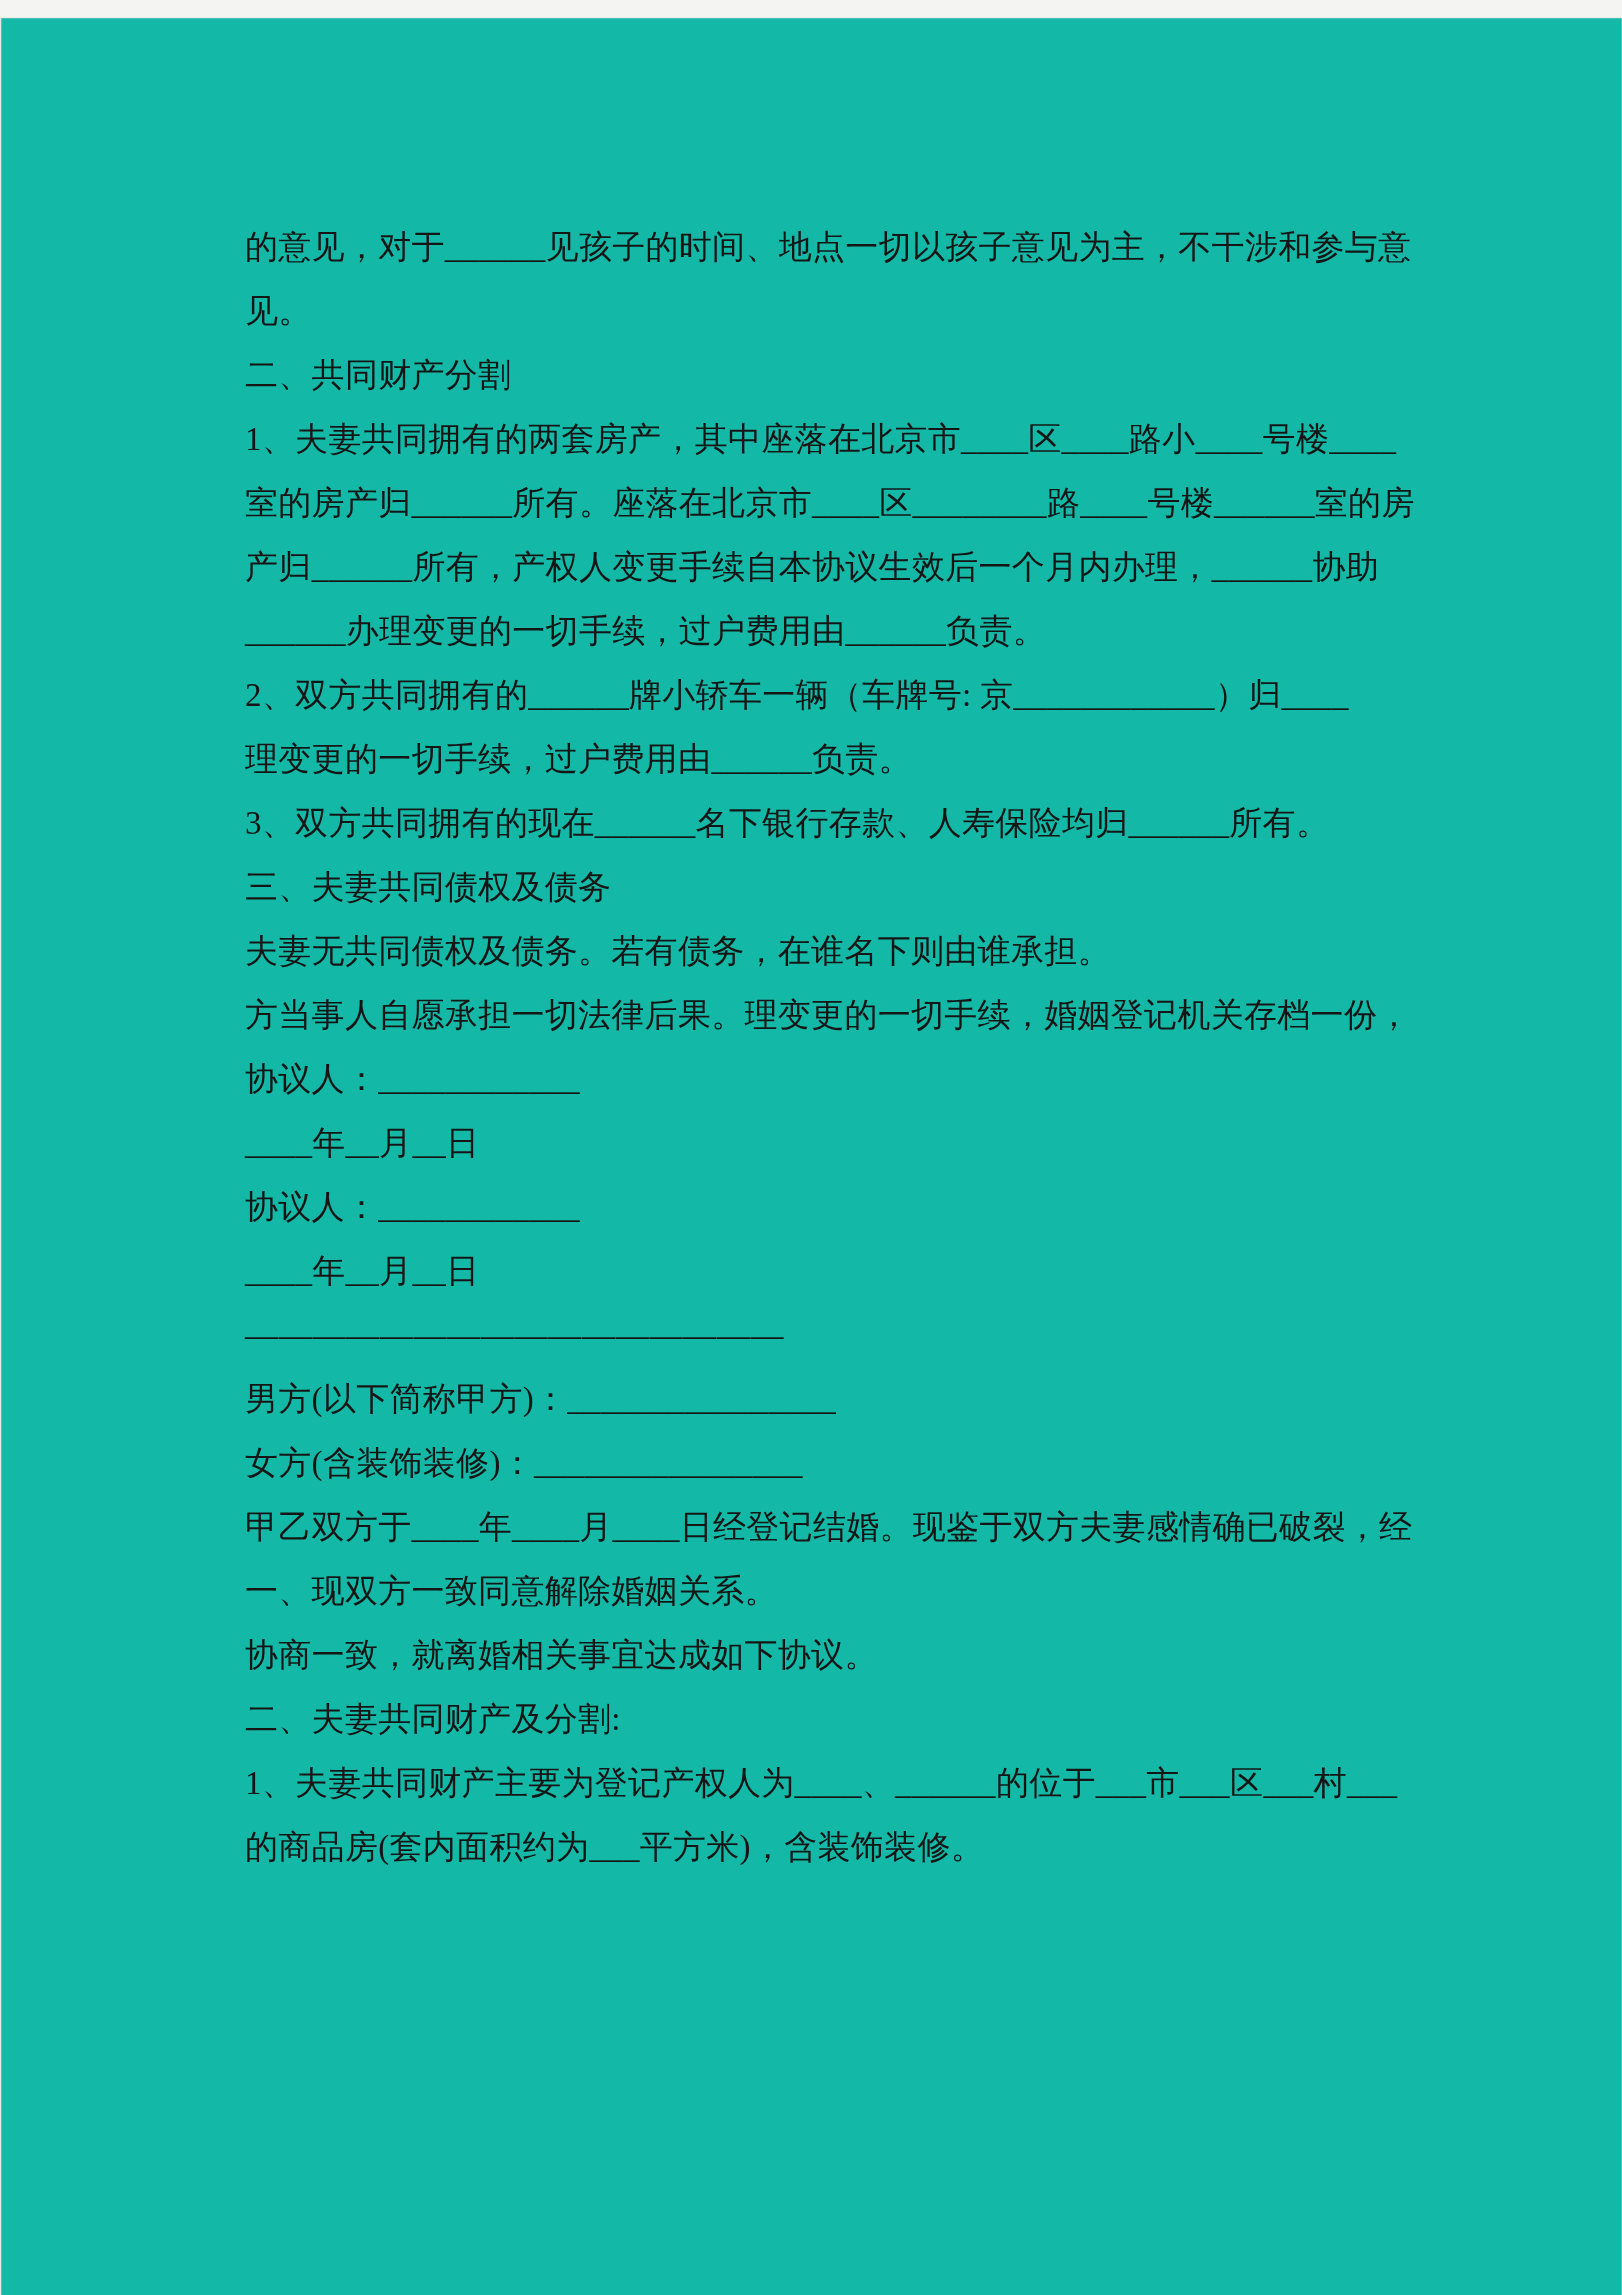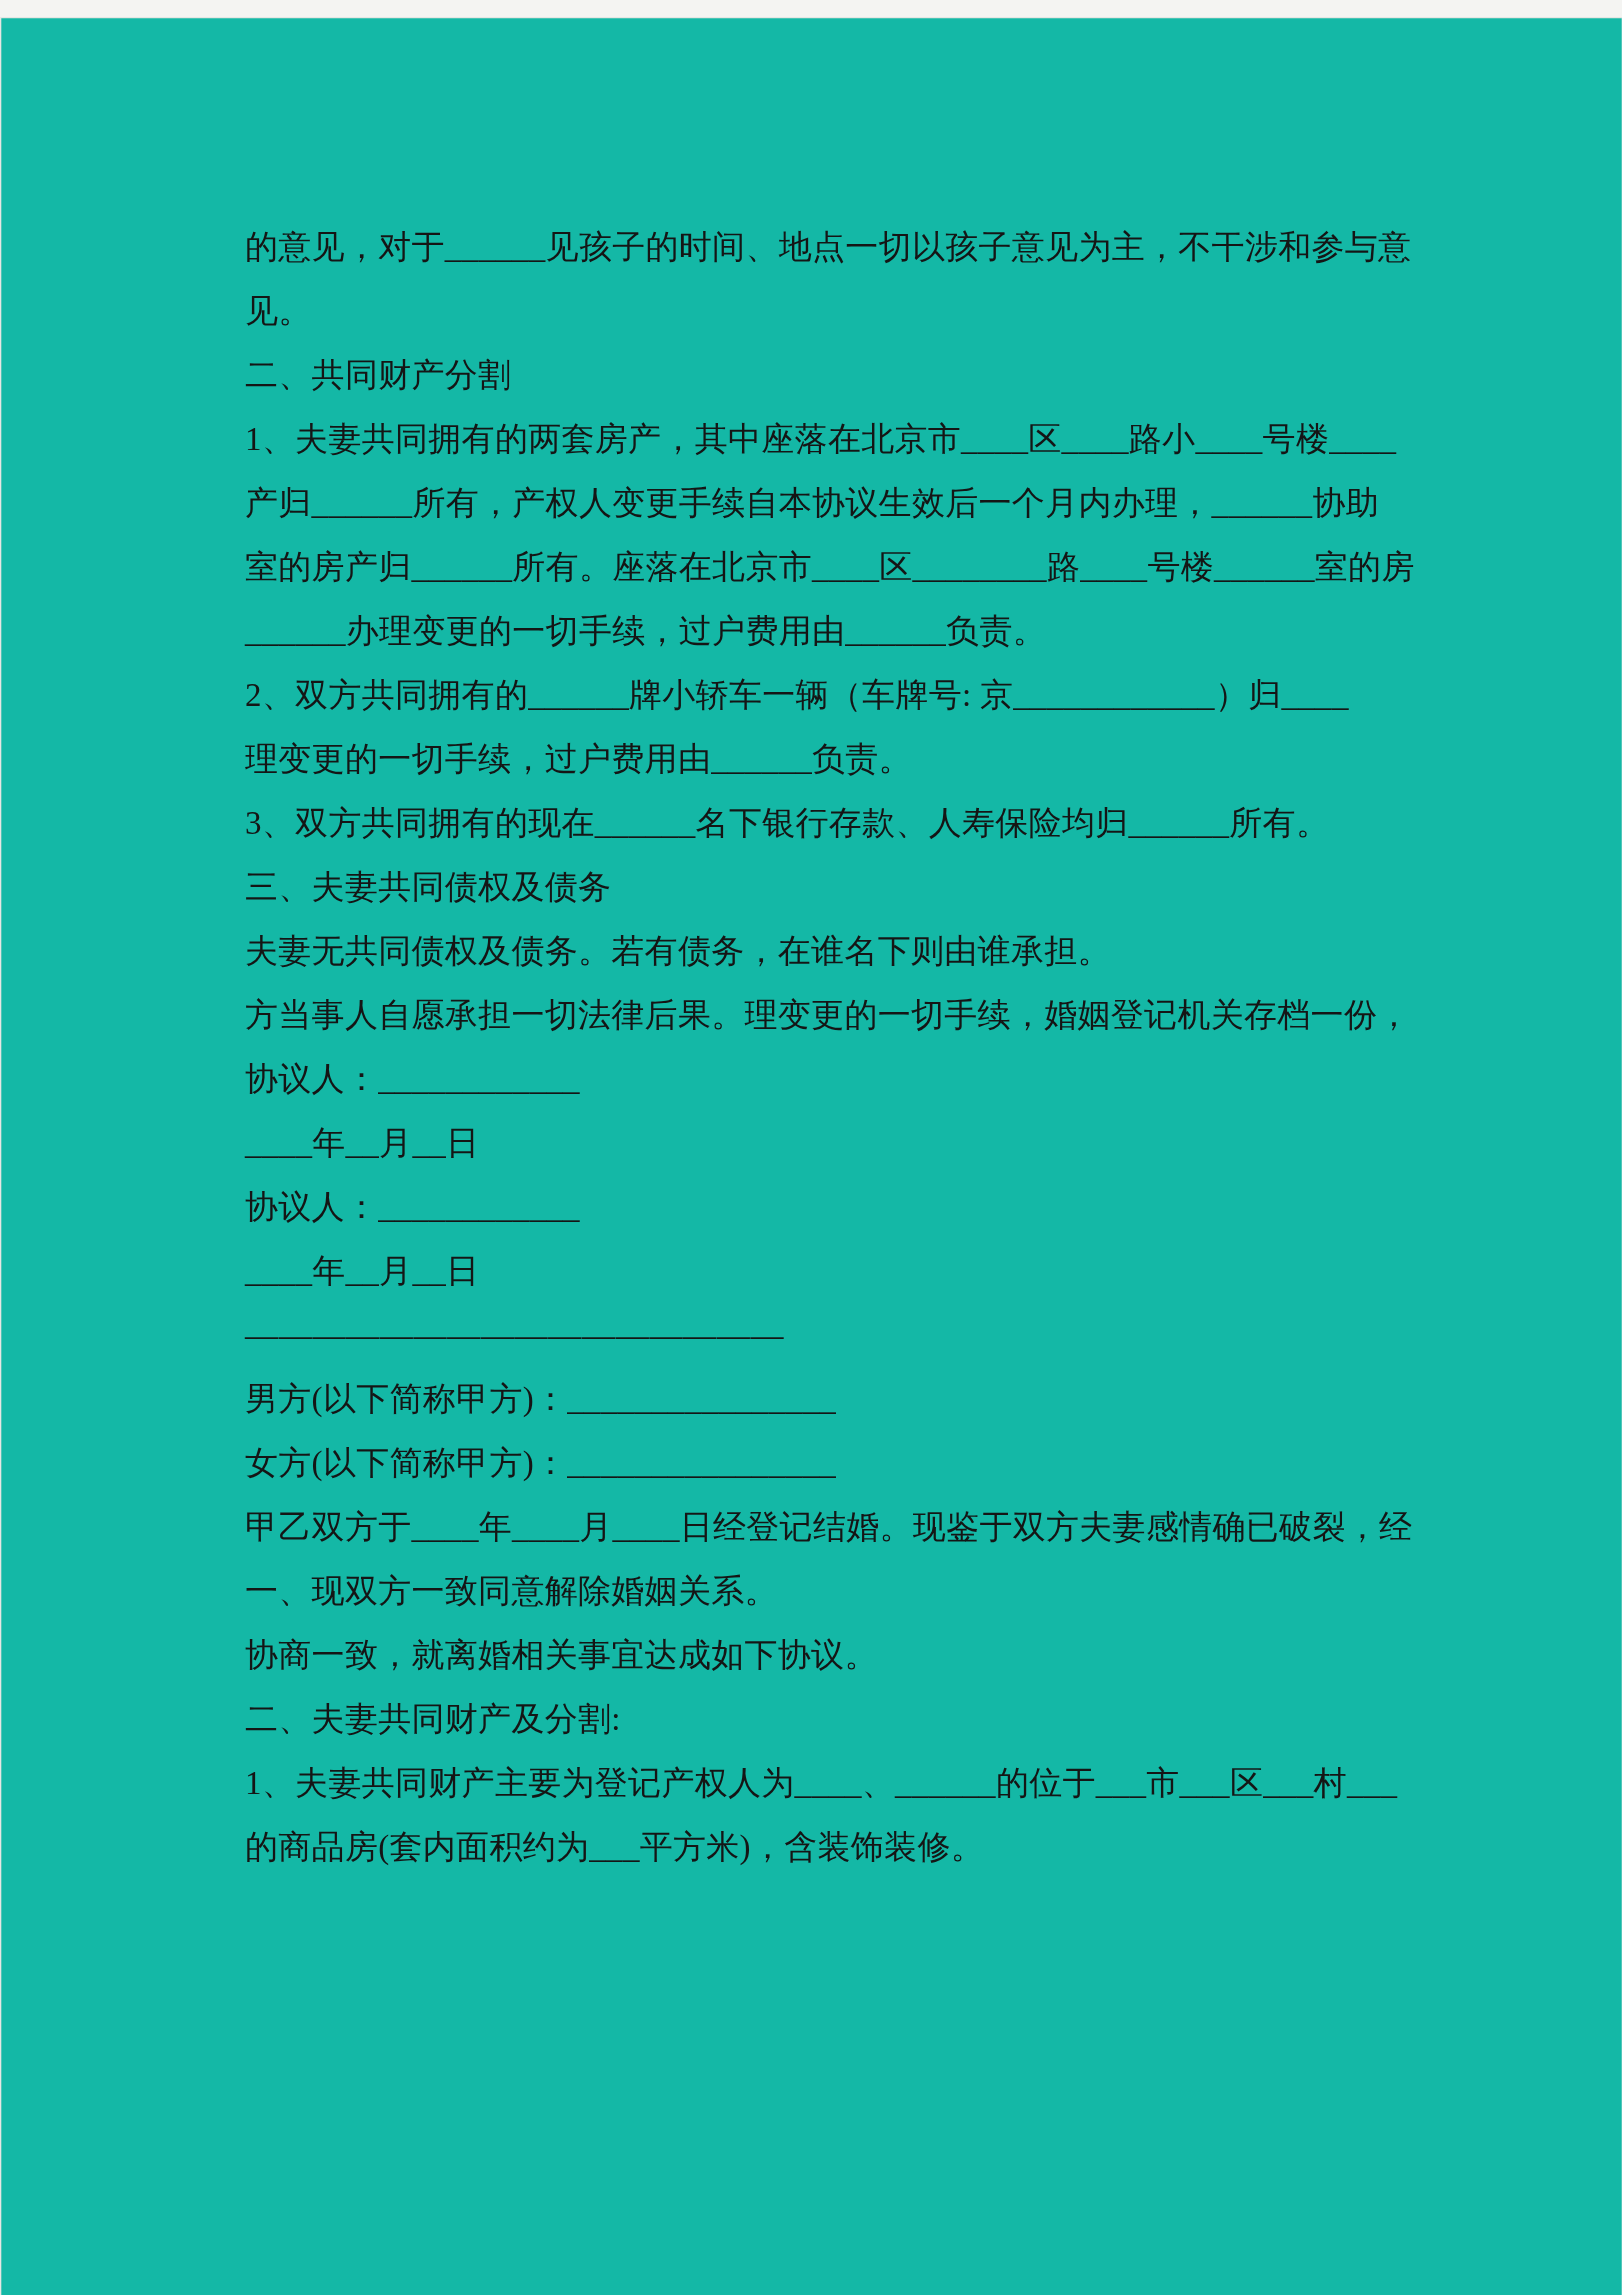--- a/index.html
+++ b/index.html
@@ -34,36 +34,36 @@
   }
 </style>
 </head>
 <body>
 
 <div class="page">
   <p class="line">的意见，对于______见孩子的时间、地点一切以孩子意见为主，不干涉和参与意</p>
   <p class="line">见。</p>
   <p class="line">二、共同财产分割</p>
   <p class="line">1、夫妻共同拥有的两套房产，其中座落在北京市____区____路小____号楼____</p>
+  <p class="line">室的房产归______所有。座落在北京市____区________路____号楼______室的房</p>
   <p class="line">产归______所有，产权人变更手续自本协议生效后一个月内办理，______协助</p>
-  <p class="line">室的房产归______所有。座落在北京市____区________路____号楼______室的房</p>
   <p class="line">______办理变更的一切手续，过户费用由______负责。</p>
   <p class="line">2、双方共同拥有的______牌小轿车一辆（车牌号: 京____________）归____</p>
   <p class="line">理变更的一切手续，过户费用由______负责。</p>
   <p class="line">3、双方共同拥有的现在______名下银行存款、人寿保险均归______所有。</p>
   <p class="line">三、夫妻共同债权及债务</p>
   <p class="line">夫妻无共同债权及债务。若有债务，在谁名下则由谁承担。</p>
   <p class="line">方当事人自愿承担一切法律后果。理变更的一切手续，婚姻登记机关存档一份，</p>
   <p class="line">协议人：____________</p>
   <p class="line">____年__月__日</p>
   <p class="line">协议人：____________</p>
   <p class="line">____年__月__日</p>
   <p class="line divider">————————————————</p>
   <p class="line">男方(以下简称甲方)：________________</p>
-  <p class="line">女方(以下简称甲方)：________________</p>
+  <p class="line">女方(含装饰装修)：________________</p>
   <p class="line">甲乙双方于____年____月____日经登记结婚。现鉴于双方夫妻感情确已破裂，经</p>
   <p class="line">一、现双方一致同意解除婚姻关系。</p>
   <p class="line">协商一致，就离婚相关事宜达成如下协议。</p>
   <p class="line">二、夫妻共同财产及分割:</p>
   <p class="line">1、夫妻共同财产主要为登记产权人为____、______的位于___市___区___村___</p>
   <p class="line">的商品房(套内面积约为___平方米)，含装饰装修。</p>
 </div>
 
 
 </body></html>

